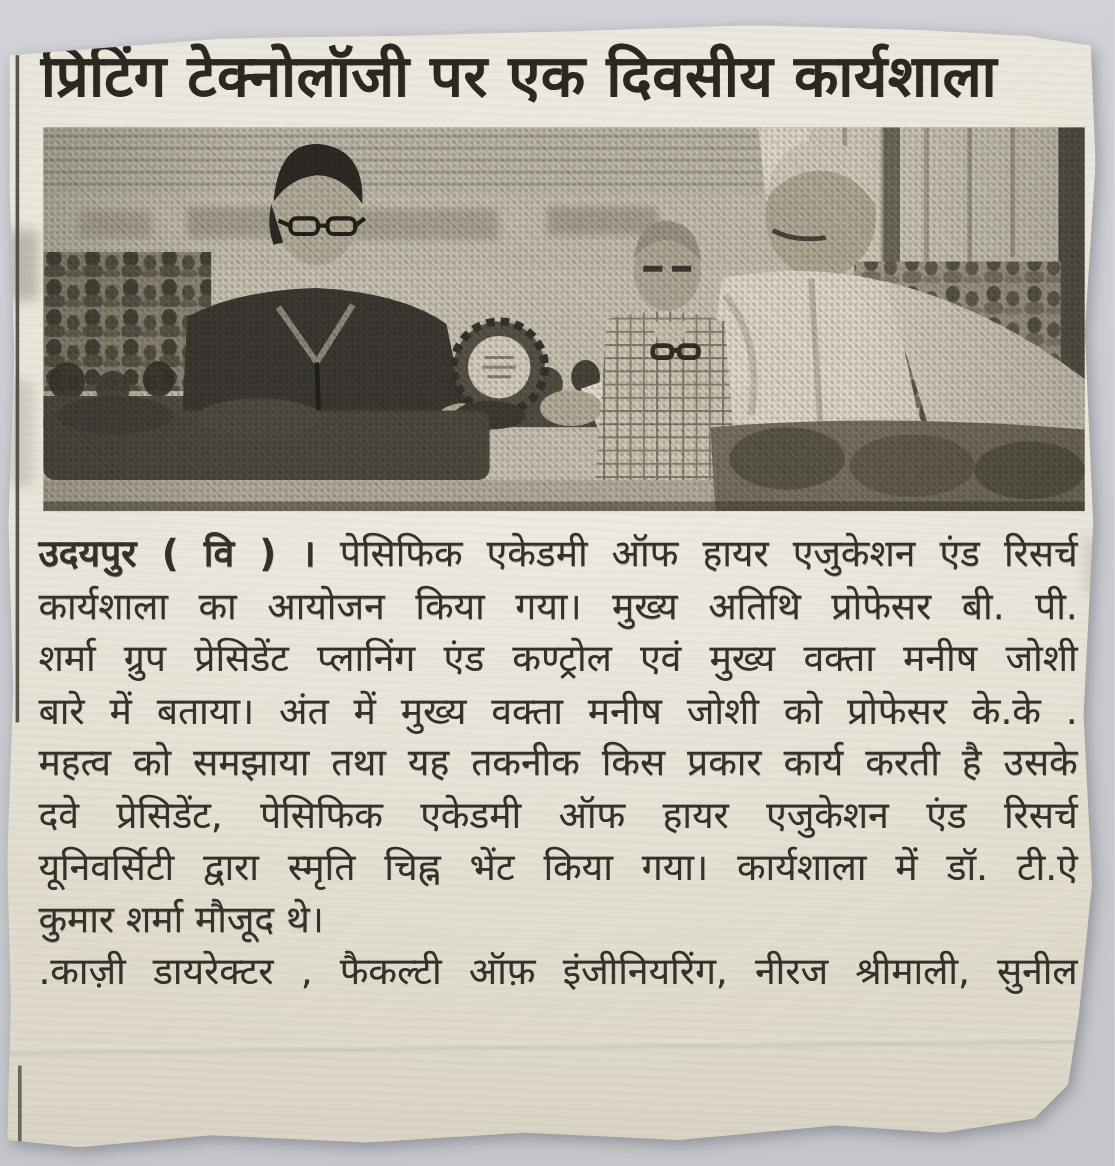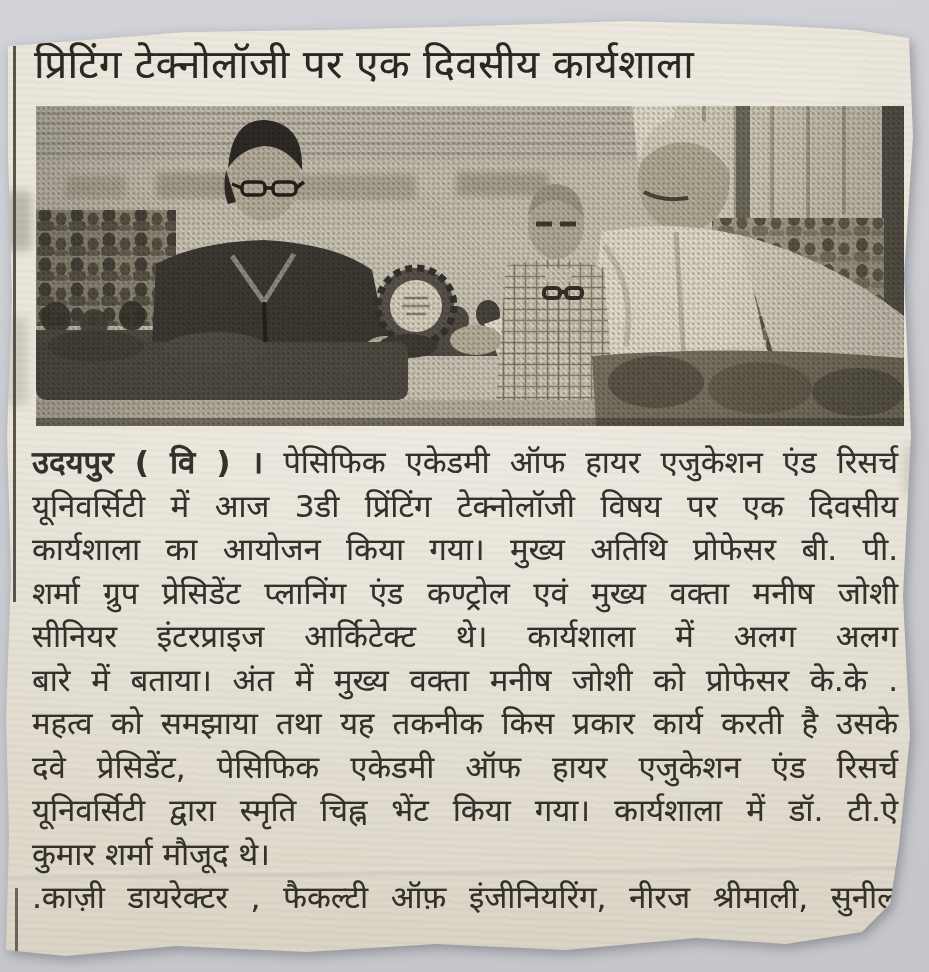--- a/index.html
+++ b/index.html
@@ -31,21 +31,21 @@
   
   .smudge{position:absolute;background:rgba(74,68,56,.28);filter:blur(5px);border-radius:6px;}
   .smudge.a{left:0px;top:175px;width:26px;height:60px;}
   .smudge.b{left:2px;top:300px;width:20px;height:90px;opacity:.6;}
   .smudge.c{right:2px;top:430px;width:16px;height:50px;opacity:.5;}
   .crease{position:absolute;left:0;top:852px;width:100%;height:6px;
     background:linear-gradient(180deg,rgba(255,255,255,.35),rgba(110,102,86,.22));
     filter:blur(1.5px);transform:rotate(-.6deg);}
   .headline{
     position:absolute;left:28px;top:16px;width:872px;
-    font-size:40px;line-height:64px;font-weight:400;color:#2b2822;
+    font-size:48px;line-height:64px;font-weight:700;color:#2b2822;
     white-space:nowrap;letter-spacing:.5px;
     text-shadow:.4px .4px 0 rgba(43,40,34,.55);
   }
   .photo{
     position:absolute;left:30px;top:90px;width:868px;height:320px;
     background:#c7c1b2;overflow:hidden;
   }
   .photo svg{position:absolute;inset:0;display:block;}
   .halftone{
     position:absolute;inset:0;pointer-events:none;mix-blend-mode:multiply;
@@ -212,24 +212,22 @@
           <ellipse cx="822" cy="286" rx="46" ry="24" fill="#5b5548"></ellipse>
           <rect x="0" y="312" width="868" height="8" fill="#3f3b33" opacity=".55"></rect>
         </g>
       </svg>
       <div class="photo-shade"></div>
       <div class="halftone"></div>
     </div>
 
     <div class="body-text">
       <div class="line"><span class="dateline">उदयपुर ( वि ) ।</span> <span>पेसिफिक एकेडमी ऑफ हायर एजुकेशन एंड रिसर्च</span></div>
-      <div class="line">यूनिवर्सिटी में आज 3डी प्रिंटिंग टेक्नोलॉजी विषय पर एक दिवसीय</div>
       <div class="line">कार्यशाला का आयोजन किया गया। मुख्य अतिथि प्रोफेसर बी. पी.</div>
       <div class="line">शर्मा ग्रुप प्रेसिडेंट प्लानिंग एंड कण्ट्रोल एवं मुख्य वक्ता मनीष जोशी</div>
-      <div class="line">सीनियर इंटरप्राइज आर्किटेक्ट थे। कार्यशाला में अलग अलग</div>
       <div class="line">बारे में बताया। अंत में मुख्य वक्ता मनीष जोशी को प्रोफेसर के.के .</div>
       <div class="line">महत्व को समझाया तथा यह तकनीक किस प्रकार कार्य करती है उसके</div>
       <div class="line">दवे प्रेसिडेंट, पेसिफिक एकेडमी ऑफ हायर एजुकेशन एंड रिसर्च</div>
       <div class="line">यूनिवर्सिटी द्वारा स्मृति चिह्न भेंट किया गया। कार्यशाला में डॉ. टी.ऐ</div>
       <div class="line last">कुमार शर्मा मौजूद थे।</div>
       <div class="line">.काज़ी डायरेक्टर , फैकल्टी ऑफ़ इंजीनियरिंग, नीरज श्रीमाली, सुनील</div>
     </div>
 
   </div>
 </div>

